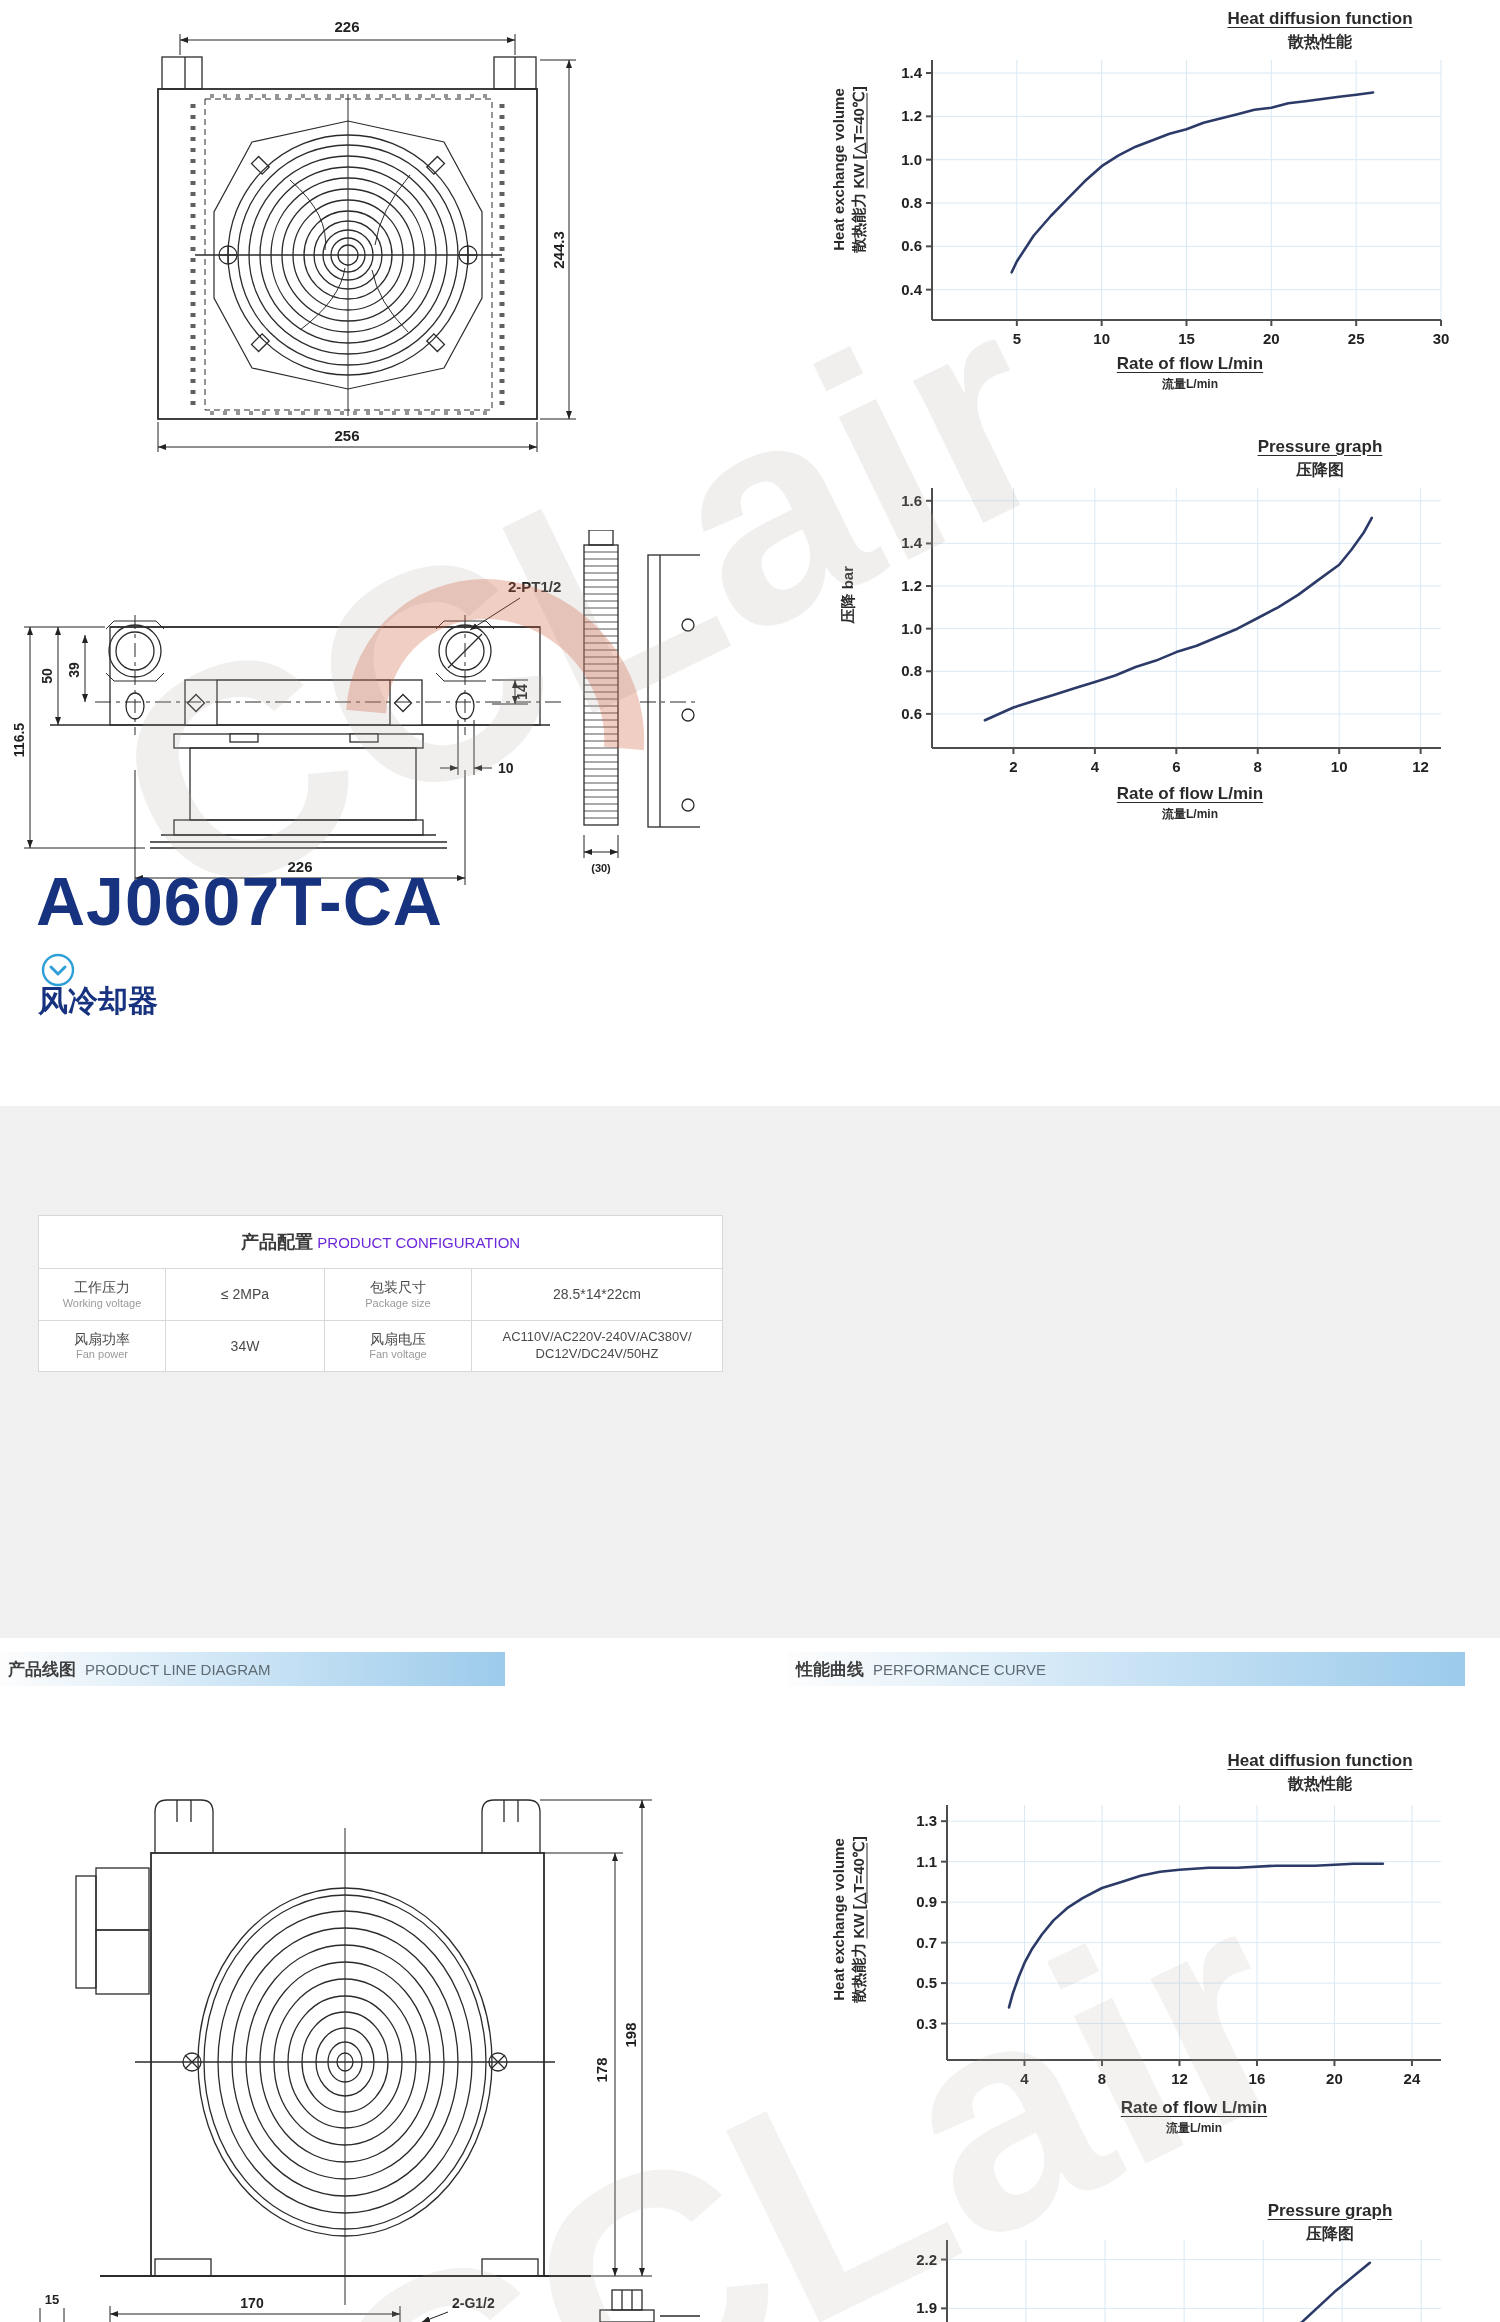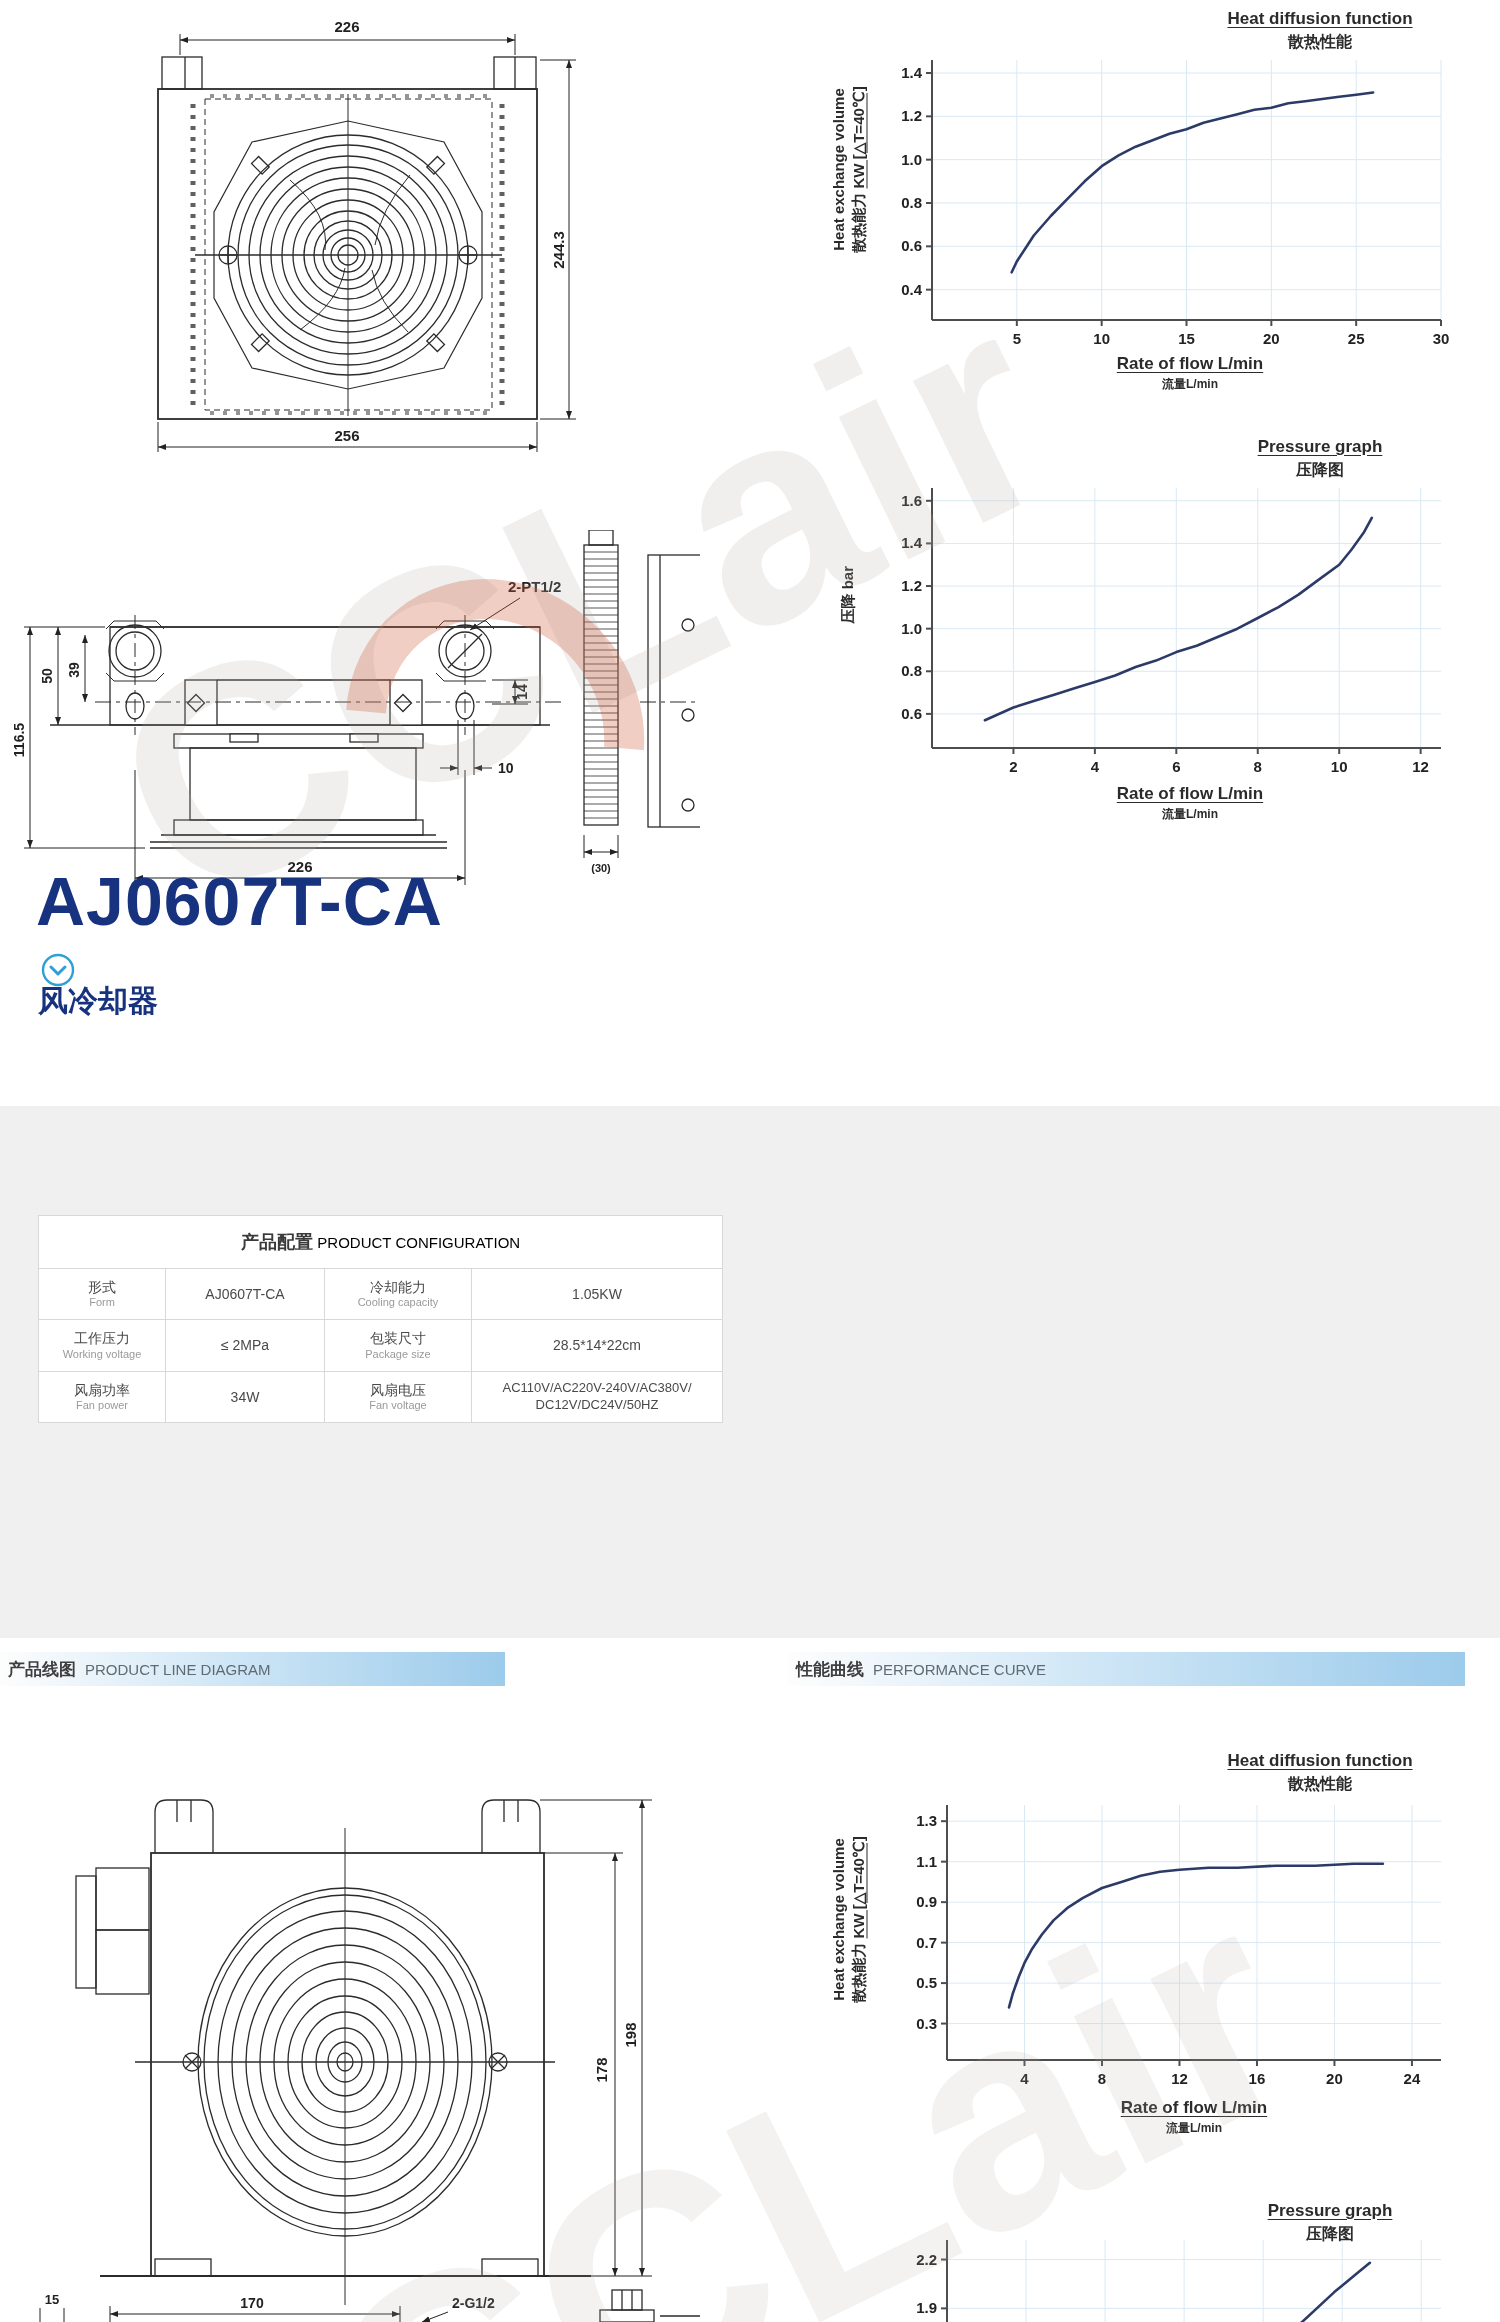--- a/index.html
+++ b/index.html
@@ -46,21 +46,21 @@
   
   .model{left:36px;top:862px;font-size:68px;font-weight:bold;color:#17327e;letter-spacing:1px;z-index:3;}
   .chev{left:40px;top:952px;width:36px;height:36px;z-index:3;cursor:pointer;background:none;border:none;padding:0;}
   .cat{left:38px;top:981px;font-size:30px;font-weight:bold;color:#17327e;z-index:3;}
   
   .cfg{left:38px;top:1215px;width:684px;border-collapse:collapse;background:#fff;z-index:3;position:absolute;
        table-layout:fixed;}
   .cfg td{border:1px solid #d8d8d8;text-align:center;vertical-align:middle;padding:2px 4px;}
   .cfg .hrow td{height:48px;}
   .cfg .tzh{font-size:18px;font-weight:bold;color:#3a3a3a;}
-  .cfg .ten{font-size:15px;color:#000000;}
+  .cfg .ten{font-size:15px;color:#6d28d9;}
   .lzh{font-size:14px;color:#4a4a4a;display:block;line-height:1.25;}
   .len{font-size:11px;color:#9a9a9a;display:block;line-height:1.2;}
   .val{font-size:14px;color:#4a4a4a;line-height:1.3;}
   .nzh{font-size:14px;font-weight:bold;color:#4a4a4a;display:block;line-height:1.3;}
   .nen{font-size:11px;color:#9a9a9a;display:block;line-height:1.25;}
   
   .secbar{top:1652px;height:34px;display:flex;align-items:center;gap:9px;padding-left:8px;
           box-sizing:border-box;z-index:3;}
   .sb-left{left:0;width:505px;background:linear-gradient(90deg,#fdfdfd 0%,#cfe6f6 45%,#9ccbeb 100%);}
   .sb-right{left:788px;width:677px;background:linear-gradient(90deg,#fdfdfd 0%,#cfe6f6 45%,#9ccbeb 100%);}
@@ -358,32 +358,20 @@
         <col style="width:147px">
         <col style="width:251px">
       </colgroup>
     <tbody>
         <tr class="hrow">
       <td colspan="4">
         <span class="tzh">产品配置</span>
         <span class="ten">PRODUCT CONFIGURATION</span>
       </td>
     </tr>
-    <tr style="height:51px">
-      <td>
-            <span class="lzh">形式</span>
-            <span class="len">Form</span>
-          </td>
-      <td class="val">AJ0607T-CA</td>
-      <td>
-            <span class="lzh">冷却能力</span>
-            <span class="len">Cooling capacity</span>
-          </td>
-      <td class="val">1.05KW</td>
-    </tr>
     <tr style="height:52px">
       <td>
             <span class="lzh">工作压力</span>
             <span class="len">Working voltage</span>
           </td>
       <td class="val">≤ 2MPa</td>
       <td>
             <span class="lzh">包装尺寸</span>
             <span class="len">Package size</span>
           </td>

